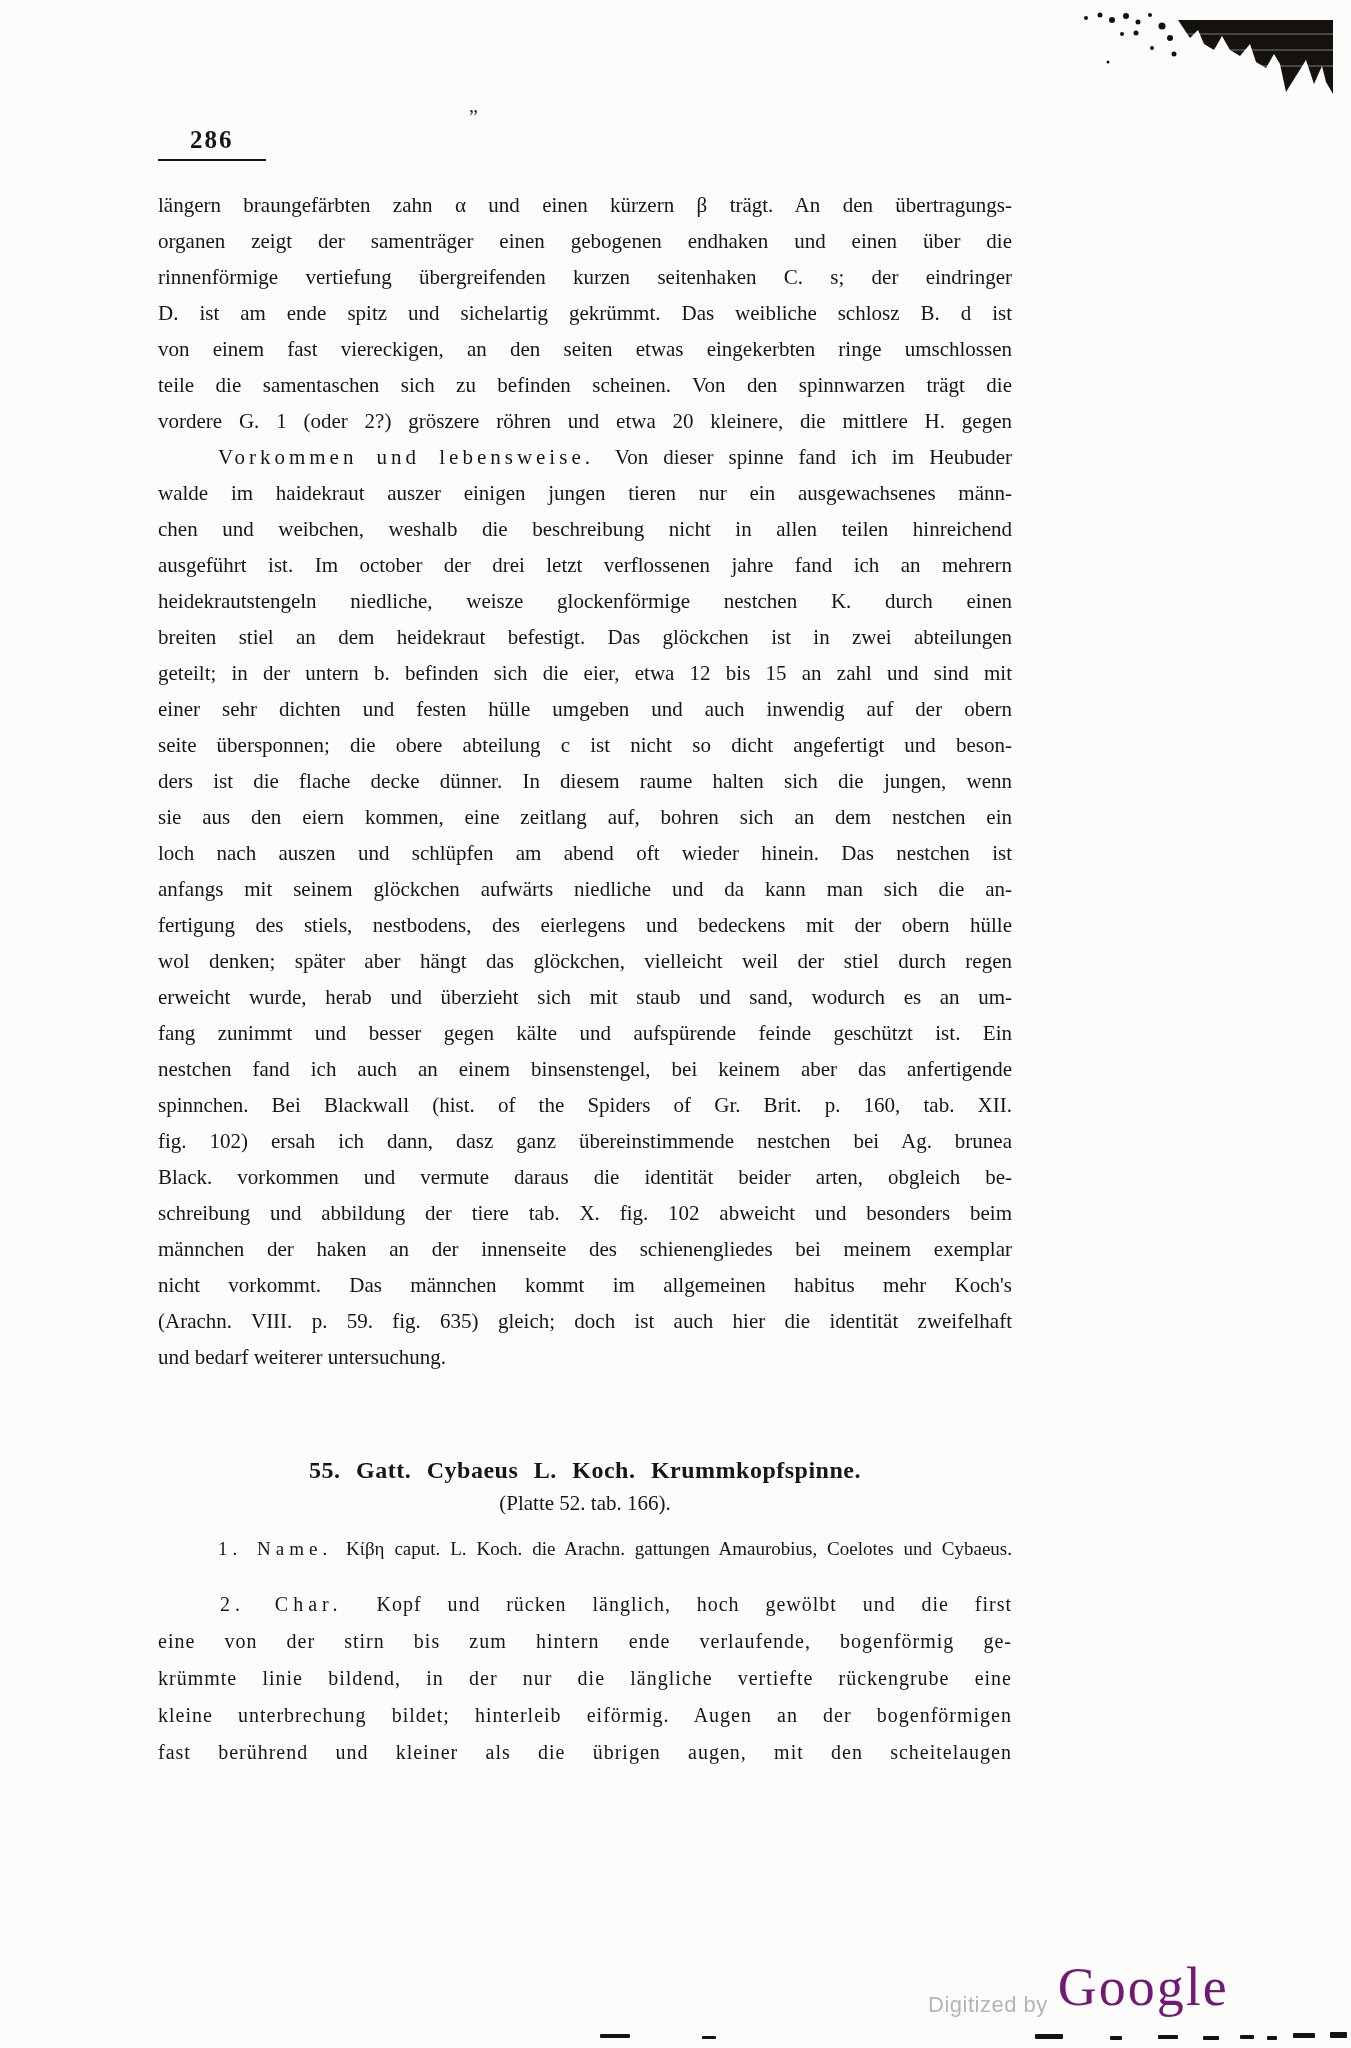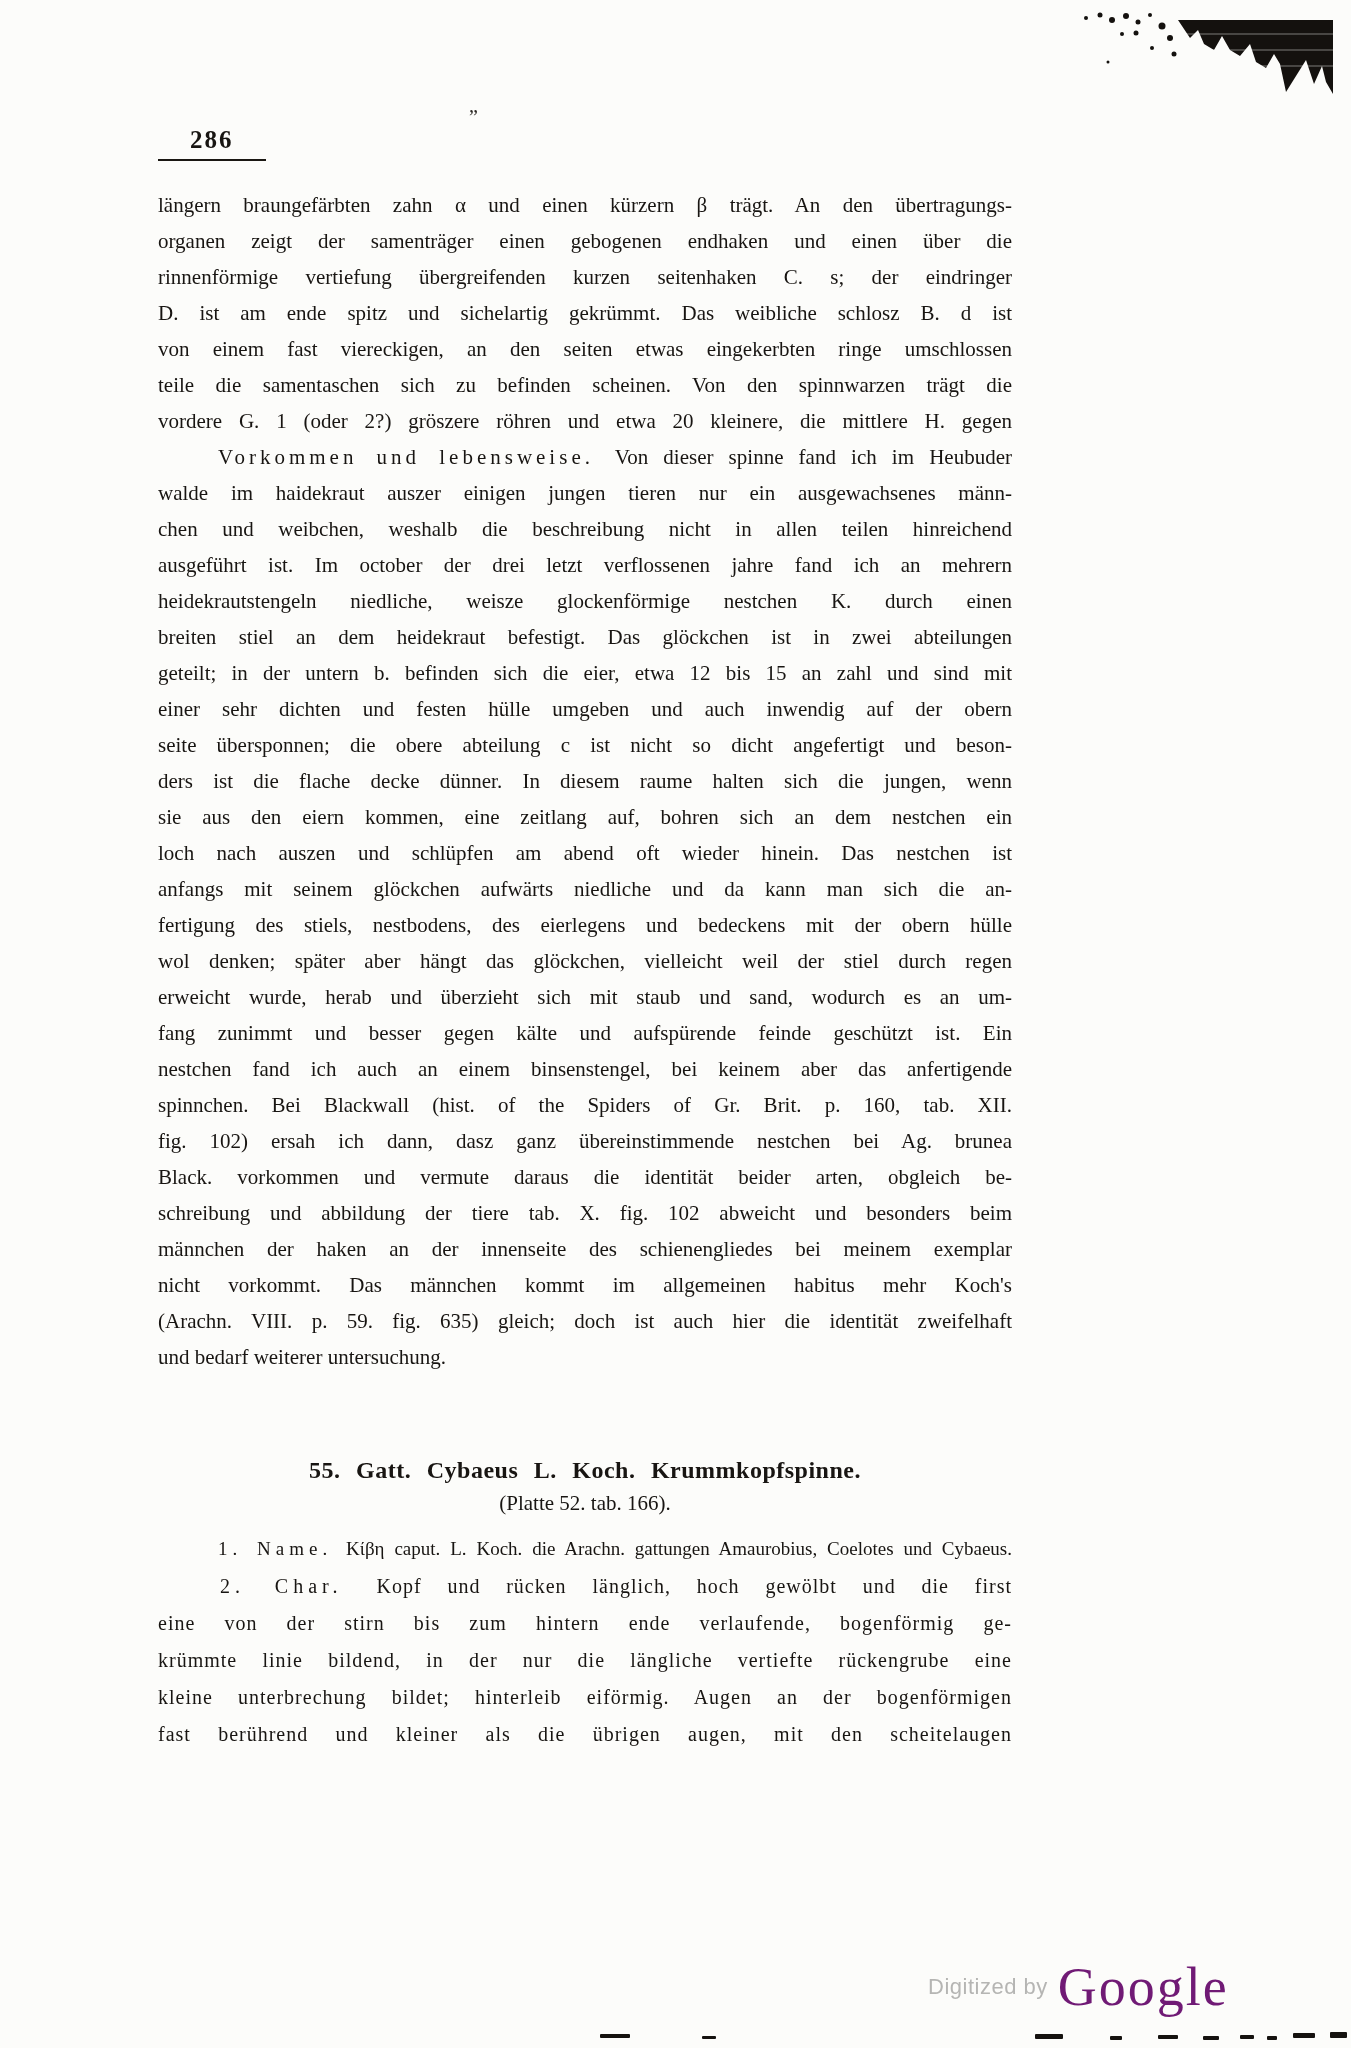--- a/index.html
+++ b/index.html
@@ -29,38 +29,38 @@
   .section-heading{
     text-align:center;font-weight:bold;font-size:24px;line-height:34px;
     word-spacing:9px;letter-spacing:0.5px;
   }
   .section-subheading{text-align:center;font-size:21px;line-height:33px;}
   .name-line{
     margin-top:14px;font-size:19px;height:30px;line-height:30px;white-space:nowrap;
     text-align:justify;text-align-last:justify;text-indent:60px;
   }
   .name-line .spaced{letter-spacing:5px;padding-right:4px;}
-  .char-lines{margin-top:4px;}
+  .char-lines{margin-top:22px;}
   .char-line{
     white-space:nowrap;height:37px;line-height:37px;font-size:20px;letter-spacing:1px;
     text-align:justify;text-align-last:justify;word-spacing:3px;
   }
   .char-line.indent{text-indent:62px;}
   .char-line .spaced{letter-spacing:5px;padding-right:8px;}
   
   .ink-blob{position:absolute;left:1078px;top:4px;width:256px;height:104px;}
   .ink-speck-quote{
     position:absolute;left:469px;top:114px;width:9px;height:6px;color:#2a2622;
     font-size:20px;line-height:6px;
   }
   .bottom-dashes{position:absolute;left:0;top:2026px;width:1351px;height:18px;}
   .dash{position:absolute;background:#15120f;border-radius:1px;}
   
   .watermark{
-    position:absolute;left:928px;top:1956px;display:flex;align-items:center;
+    position:absolute;left:928px;top:1956px;display:flex;align-items:flex-end;
   }
   .wm-prefix{
     font-family:"Liberation Sans", sans-serif;font-size:22px;color:#b5b5b3;
     letter-spacing:0.5px;padding-right:10px;
   }
   .wm-brand{
     font-family:Liberation Serif, serif;font-size:54px;color:#701a75;letter-spacing:2px;
   }
 </style>
 </head>

